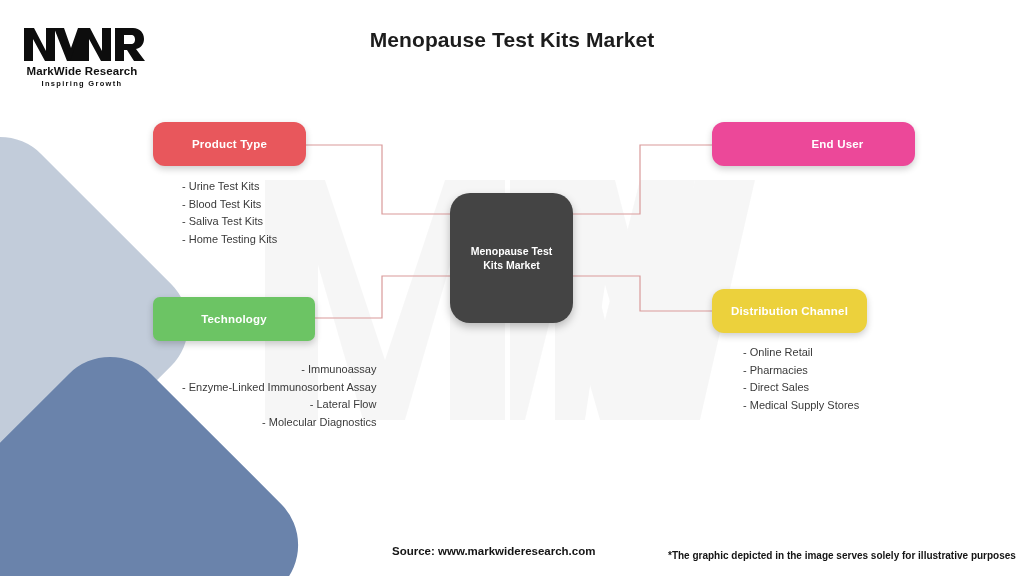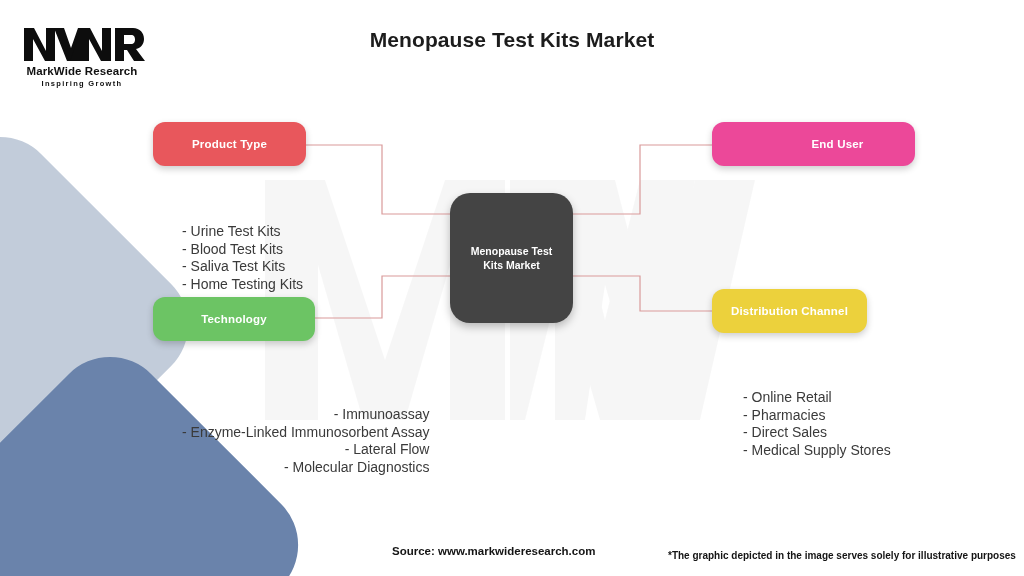--- a/index.html
+++ b/index.html
@@ -107,21 +107,21 @@
     justify-content: center;
     border-radius: 12px;
     color: #ffffff;
     font-size: 11.5px;
     font-weight: bold;
     letter-spacing: .2px;
     box-shadow: 0 3px 7px rgba(0,0,0,.20);
     text-align: center;
   }
   .node-product   { left: 153px; top: 122px; width: 153px; height: 44px; background: #e8575c; }
-  .node-technology{ left: 153px; top: 297px; width: 162px; height: 44px; background: #6cc464; }
+  .node-technology{ left: 153px; top: 297px; width: 162px; height: 44px; background: #6cc464; border-radius: 7px; }
   .node-enduser   { left: 712px; top: 122px; width: 155px; height: 44px; background: #ec4899; padding-left: 48px; }
   .node-channel   { left: 712px; top: 289px; width: 155px; height: 44px; background: #ecd13c; }
 
   .node-center {
     position: absolute;
     left: 450px;
     top: 193px;
     width: 123px;
     height: 130px;
     border-radius: 20px;
@@ -135,24 +135,23 @@
     font-weight: bold;
     line-height: 1.35;
     box-shadow: 0 4px 9px rgba(0,0,0,.25);
     padding: 0 10px;
     box-sizing: border-box;
   }
 
   
   .items {
     position: absolute;
-    font-size: 14px;
+    font-size: 11px;
     color: #3a3a3a;
     line-height: 17.5px;
-    margin-top: 45px;
   }
   .items .item { white-space: nowrap; }
   .items-product    { left: 182px; top: 178px; }
   .items-technology { left: 182px; top: 361px; text-align: right; }
   .items-enduser    { left: 743px; top: 172px; }
   .items-channel    { left: 743px; top: 344px; }
 
   
   .source {
     position: absolute;

